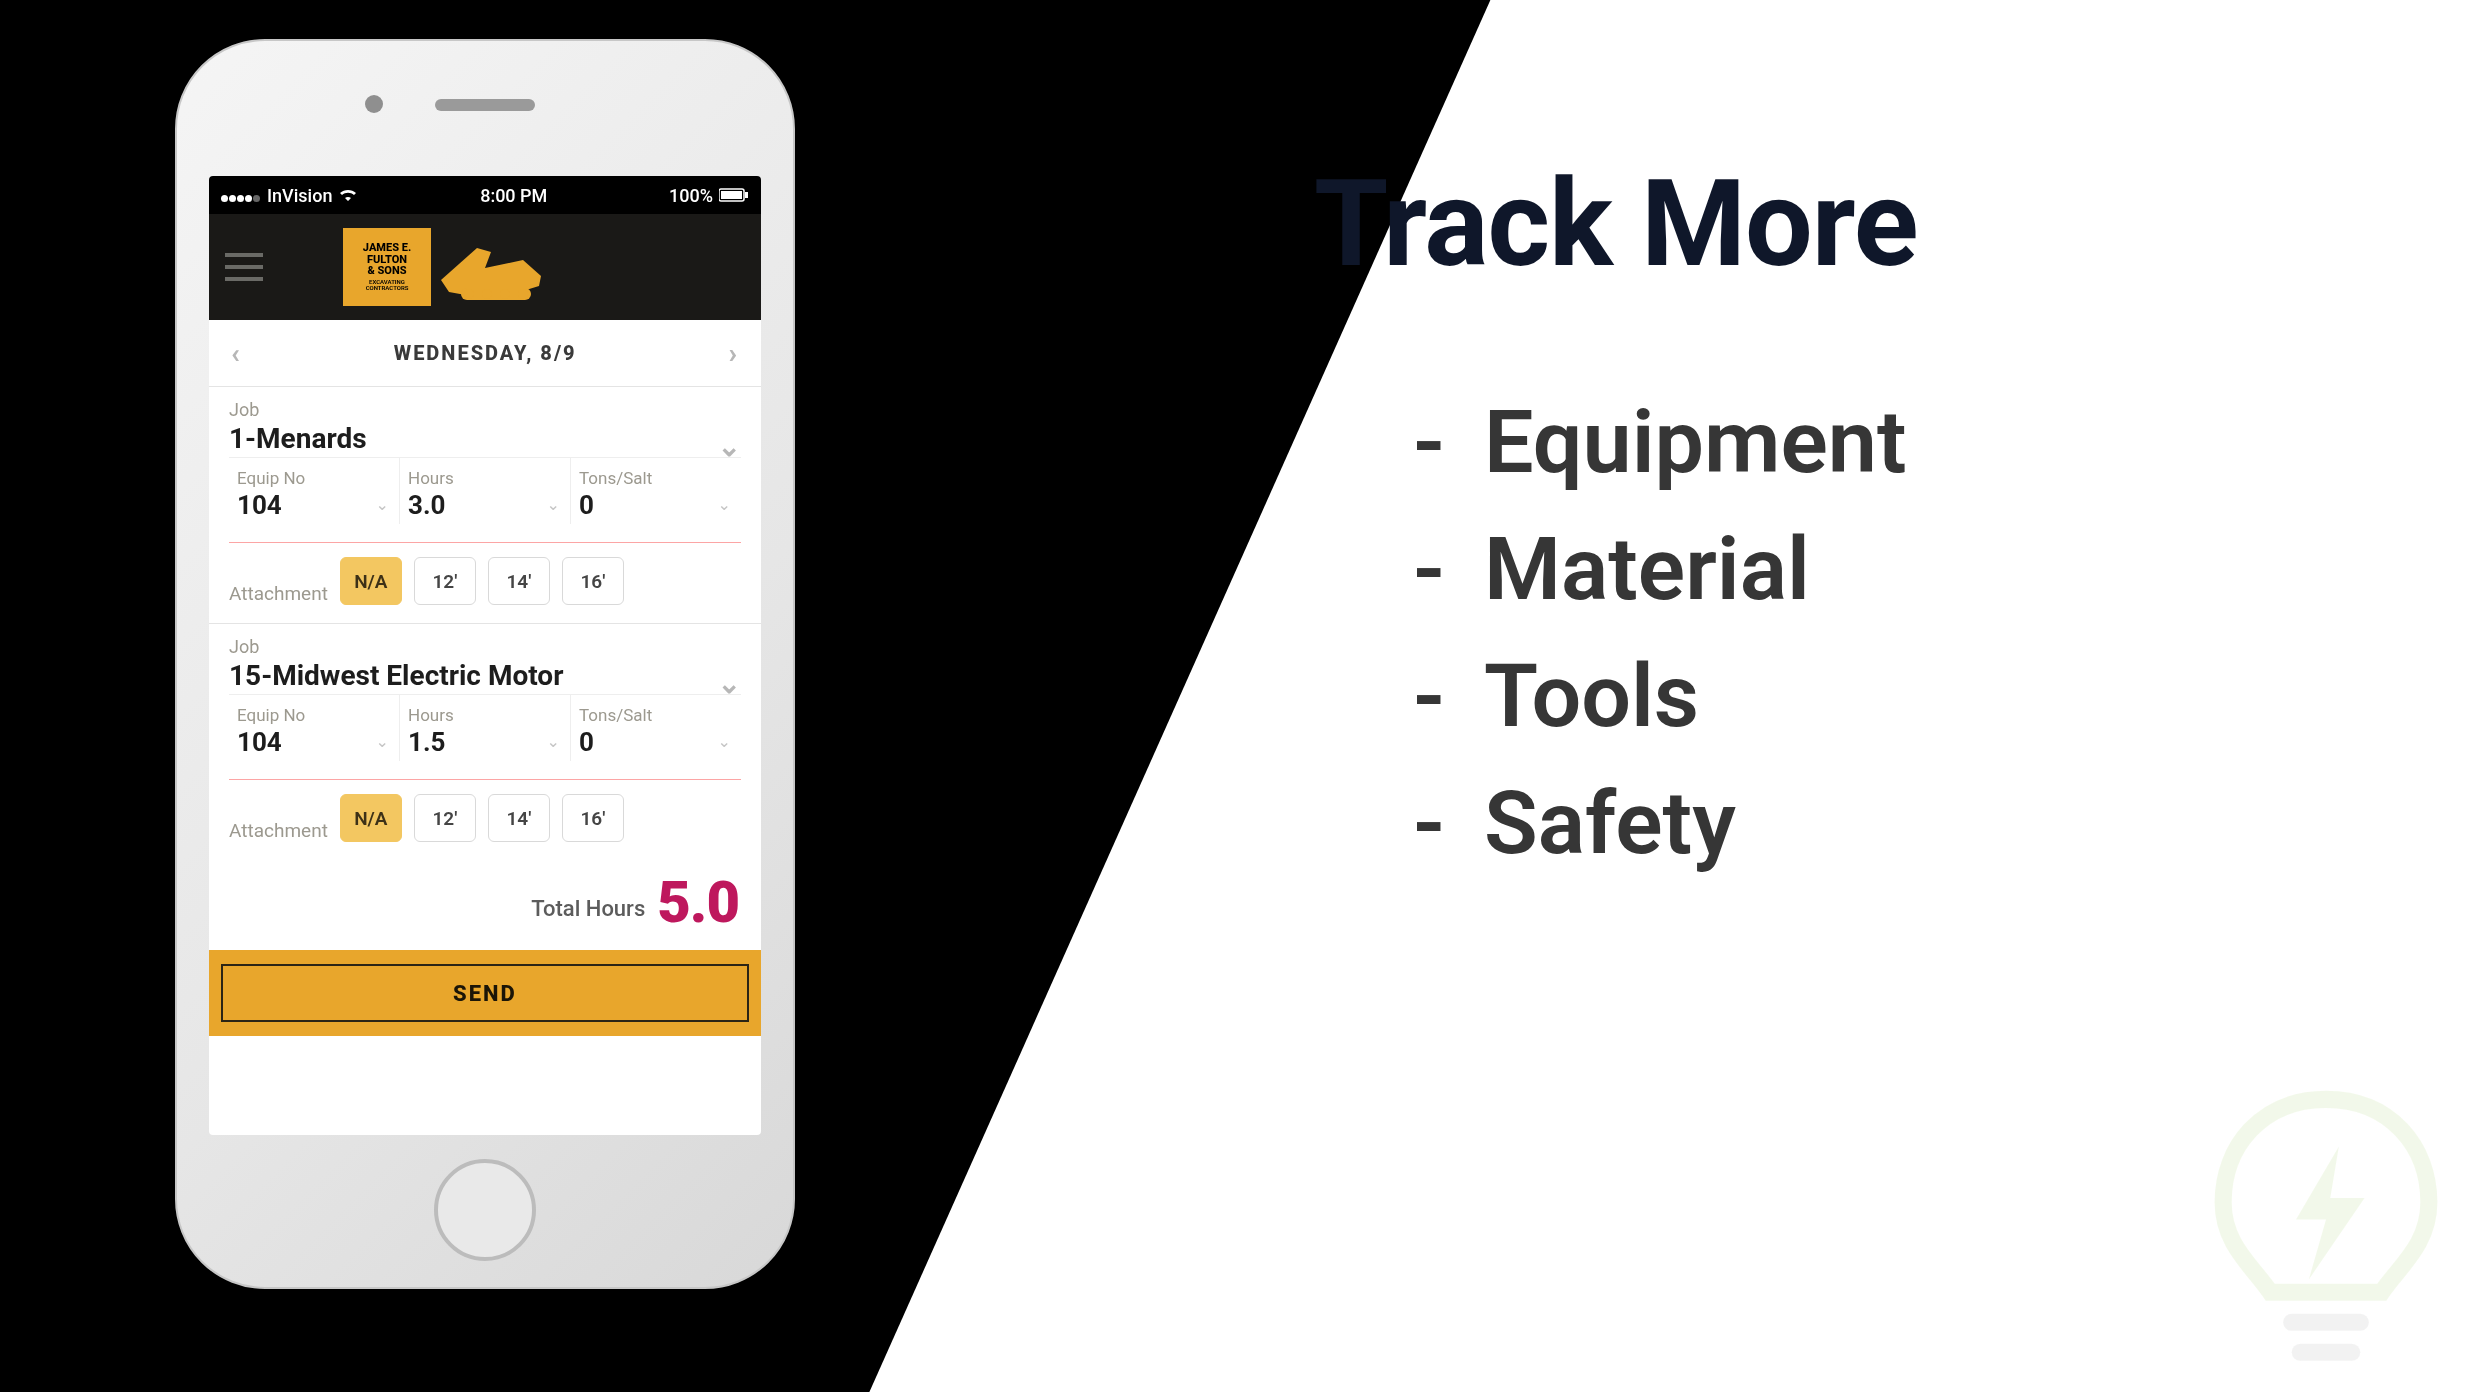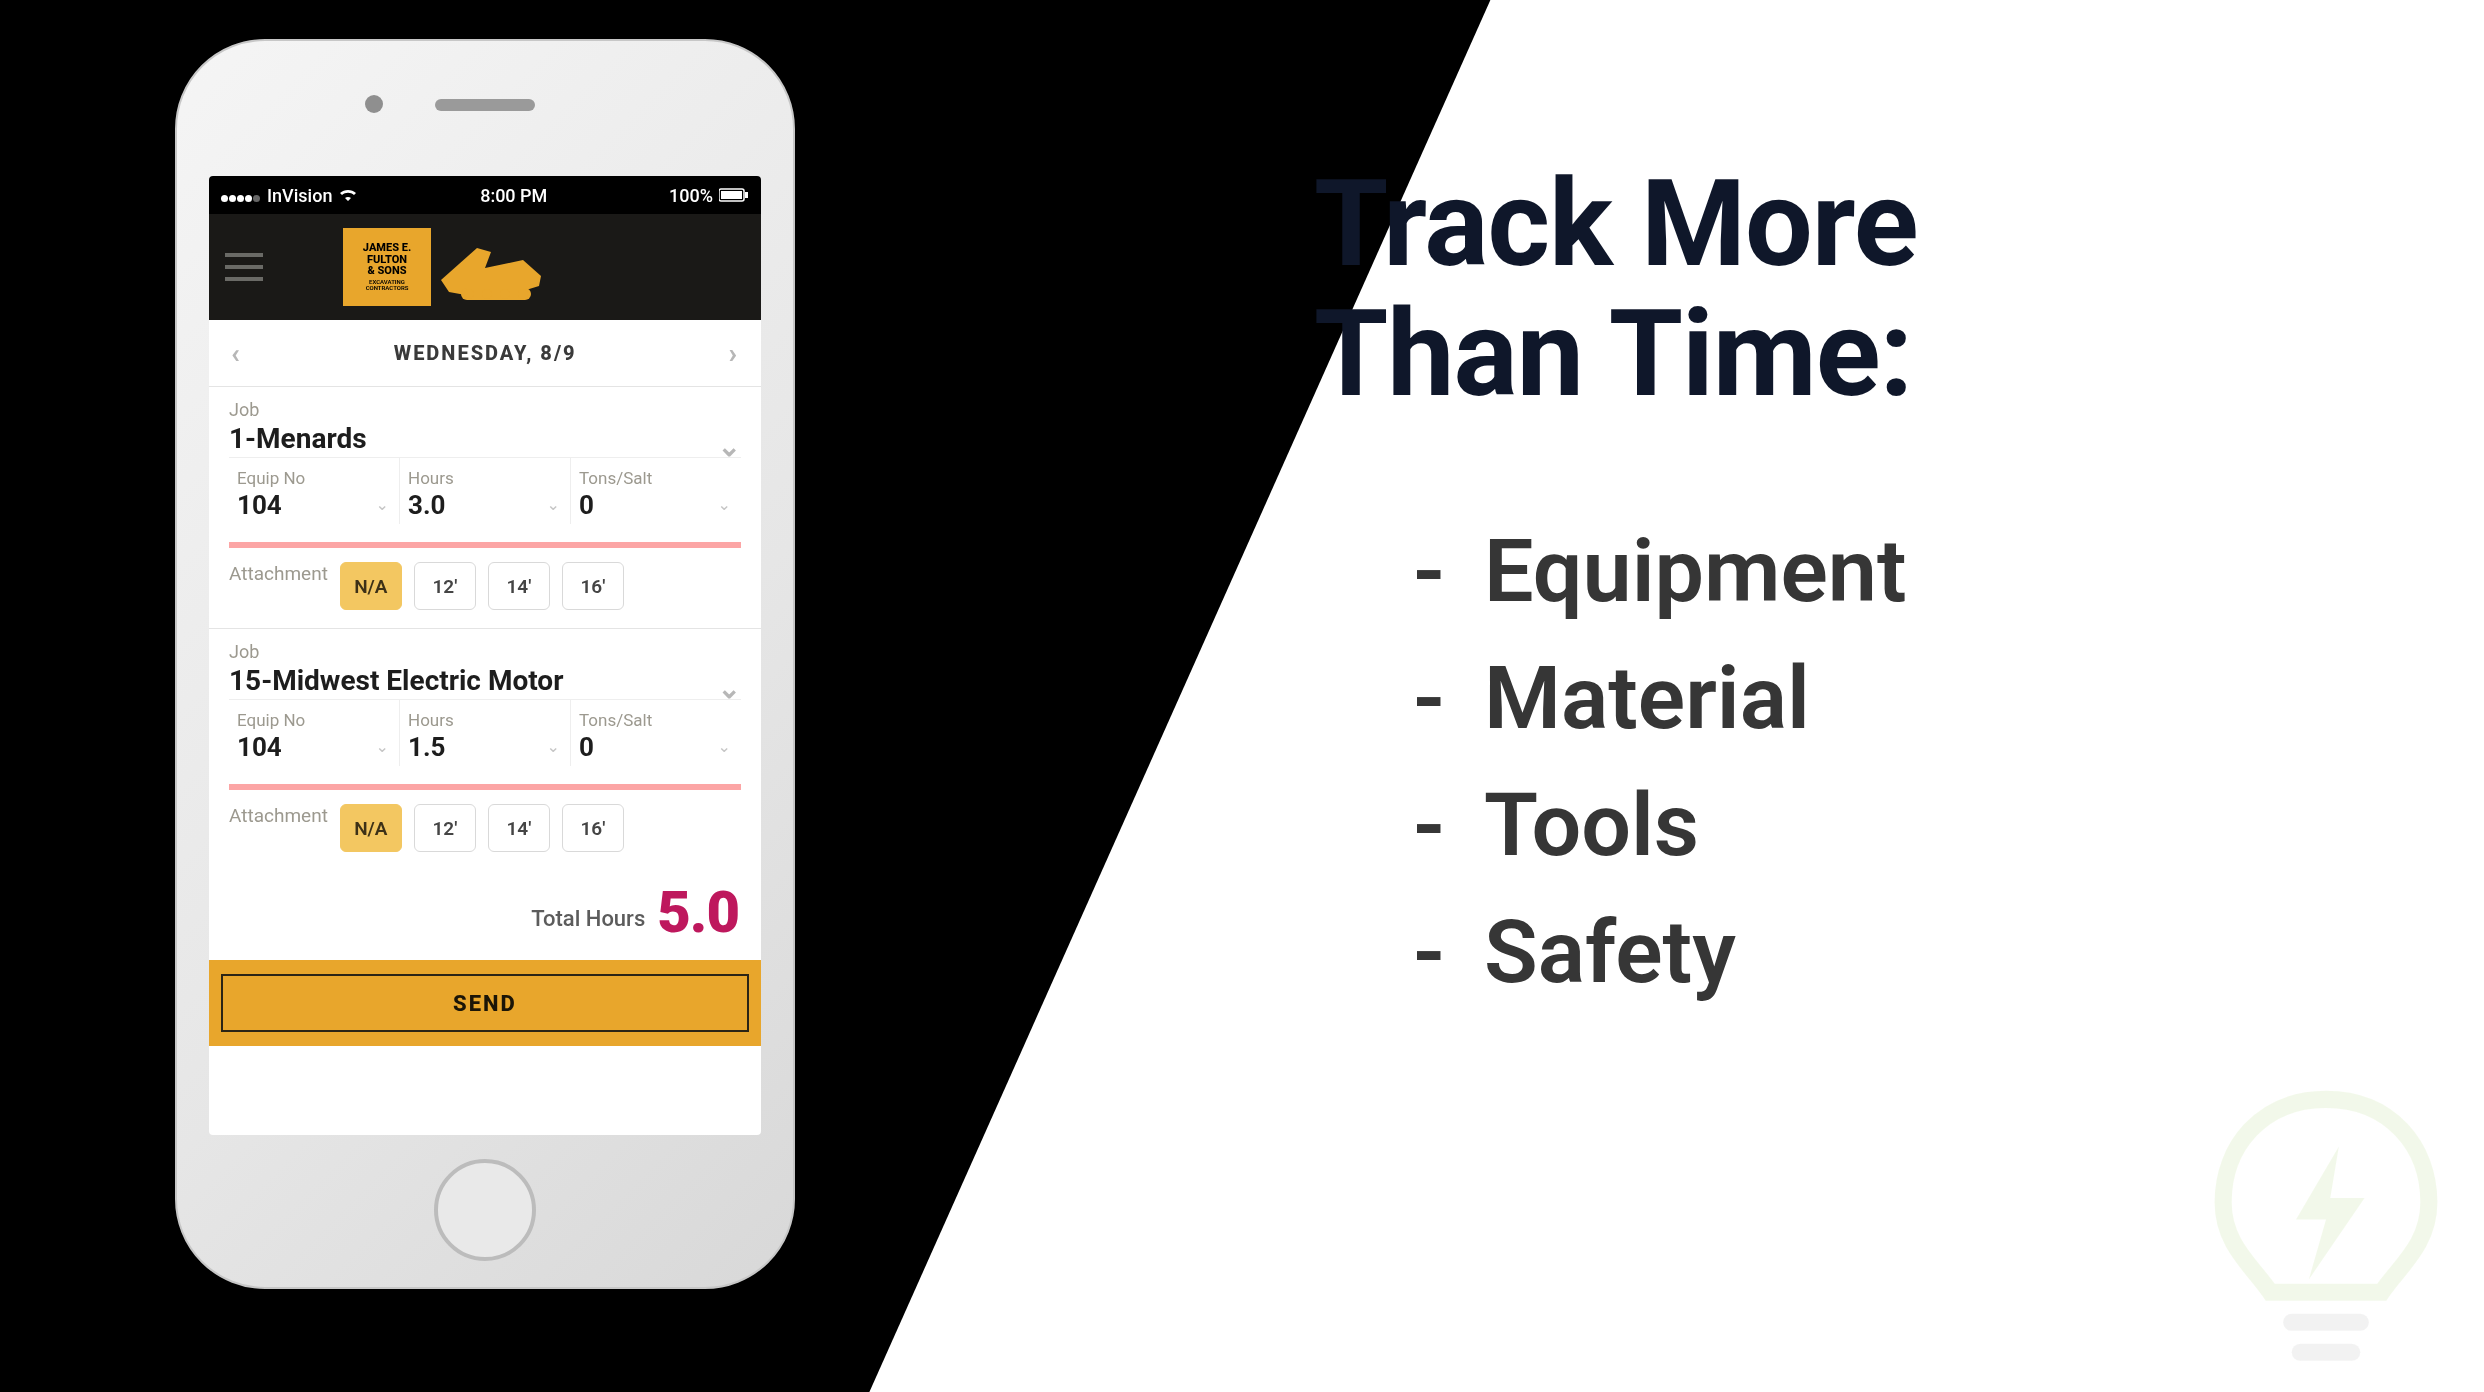--- a/index.html
+++ b/index.html
@@ -50,21 +50,21 @@
 .job-name { font-size:28px; font-weight:700; color:#1d1d1d; margin-top:2px; position:relative;}
 .drop-caret{ position:absolute; right:0; top:8px; color:#b7b7b7; }
 
 .field-row { display:flex; gap:0; margin-top:2px; border-top:1px solid #eee;}
 .field { flex:1; padding:10px 8px 4px 8px; border-right:1px solid #eee; position:relative;}
 .field:last-child{ border-right:none;}
 .field .lbl{ font-size:17px;}
 .field .val{ font-size:26px; font-weight:700; color:#1d1d1d; margin-top:2px;}
 .field .mini-caret{ position:absolute; right:10px; bottom:10px; color:#c6c6c6; }
 
-.attach-row{ display:flex; align-items:flex-start; gap:12px; margin-top:18px; border-top:6px solid #fca5a5; padding:14px 0 8px;}
+.attach-row{ display:flex; align-items:flex-end; gap:12px; margin-top:18px; border-top:1px solid #fca5a5; padding:14px 0 8px;}
 .attach-row .lbl{ flex:0 0 auto; font-size:19px;}
 .opt-btn{ min-width:62px; height:48px; border:1px solid #d9d9d9; border-radius:6px; display:flex; align-items:center; justify-content:center; font-size:19px; font-weight:600; color:#454545; background:#fff;}
 .opt-btn.selected{ background:#f3c761; border-color:#f3c761; color:#3d3117;}
 
 
 .total-row{ padding:8px 22px 14px; text-align:right; font-weight:800;}
 .total-row .lbl{ font-weight:500; font-size:22px; color:#5c5c5c; margin-right:8px;}
 .total-row .big{ font-size:58px; font-weight:900; color:#be185d; letter-spacing:-1px; display:inline-block; vertical-align:-6px;}
 .floor-bar{ background:#e8a62c; padding:14px 12px 14px; display:flex; gap:12px;}
 .floor-btn{ flex:1; height:58px; border:2px solid #2b2415; background:transparent; font-size:22px; font-weight:800; letter-spacing:2px; color:#1b1507; display:flex; align-items:center; justify-content:center;}
@@ -73,21 +73,20 @@
 html { transform-origin: top left; }
 </style>
 </head>
 <body>
 
 <div class="bg-black-poly"></div>
 
 <div class="right-col">
   <div class="heading">
     <span>Track More</span><br>
-    <span>Than Time:</span>
   </div>
   <div class="bullets">
     <div class="bullet">
         <span class="dash">-</span>
         <span>Equipment</span>
       </div>
     <div class="bullet">
         <span class="dash">-</span>
         <span>Material</span>
       </div>

